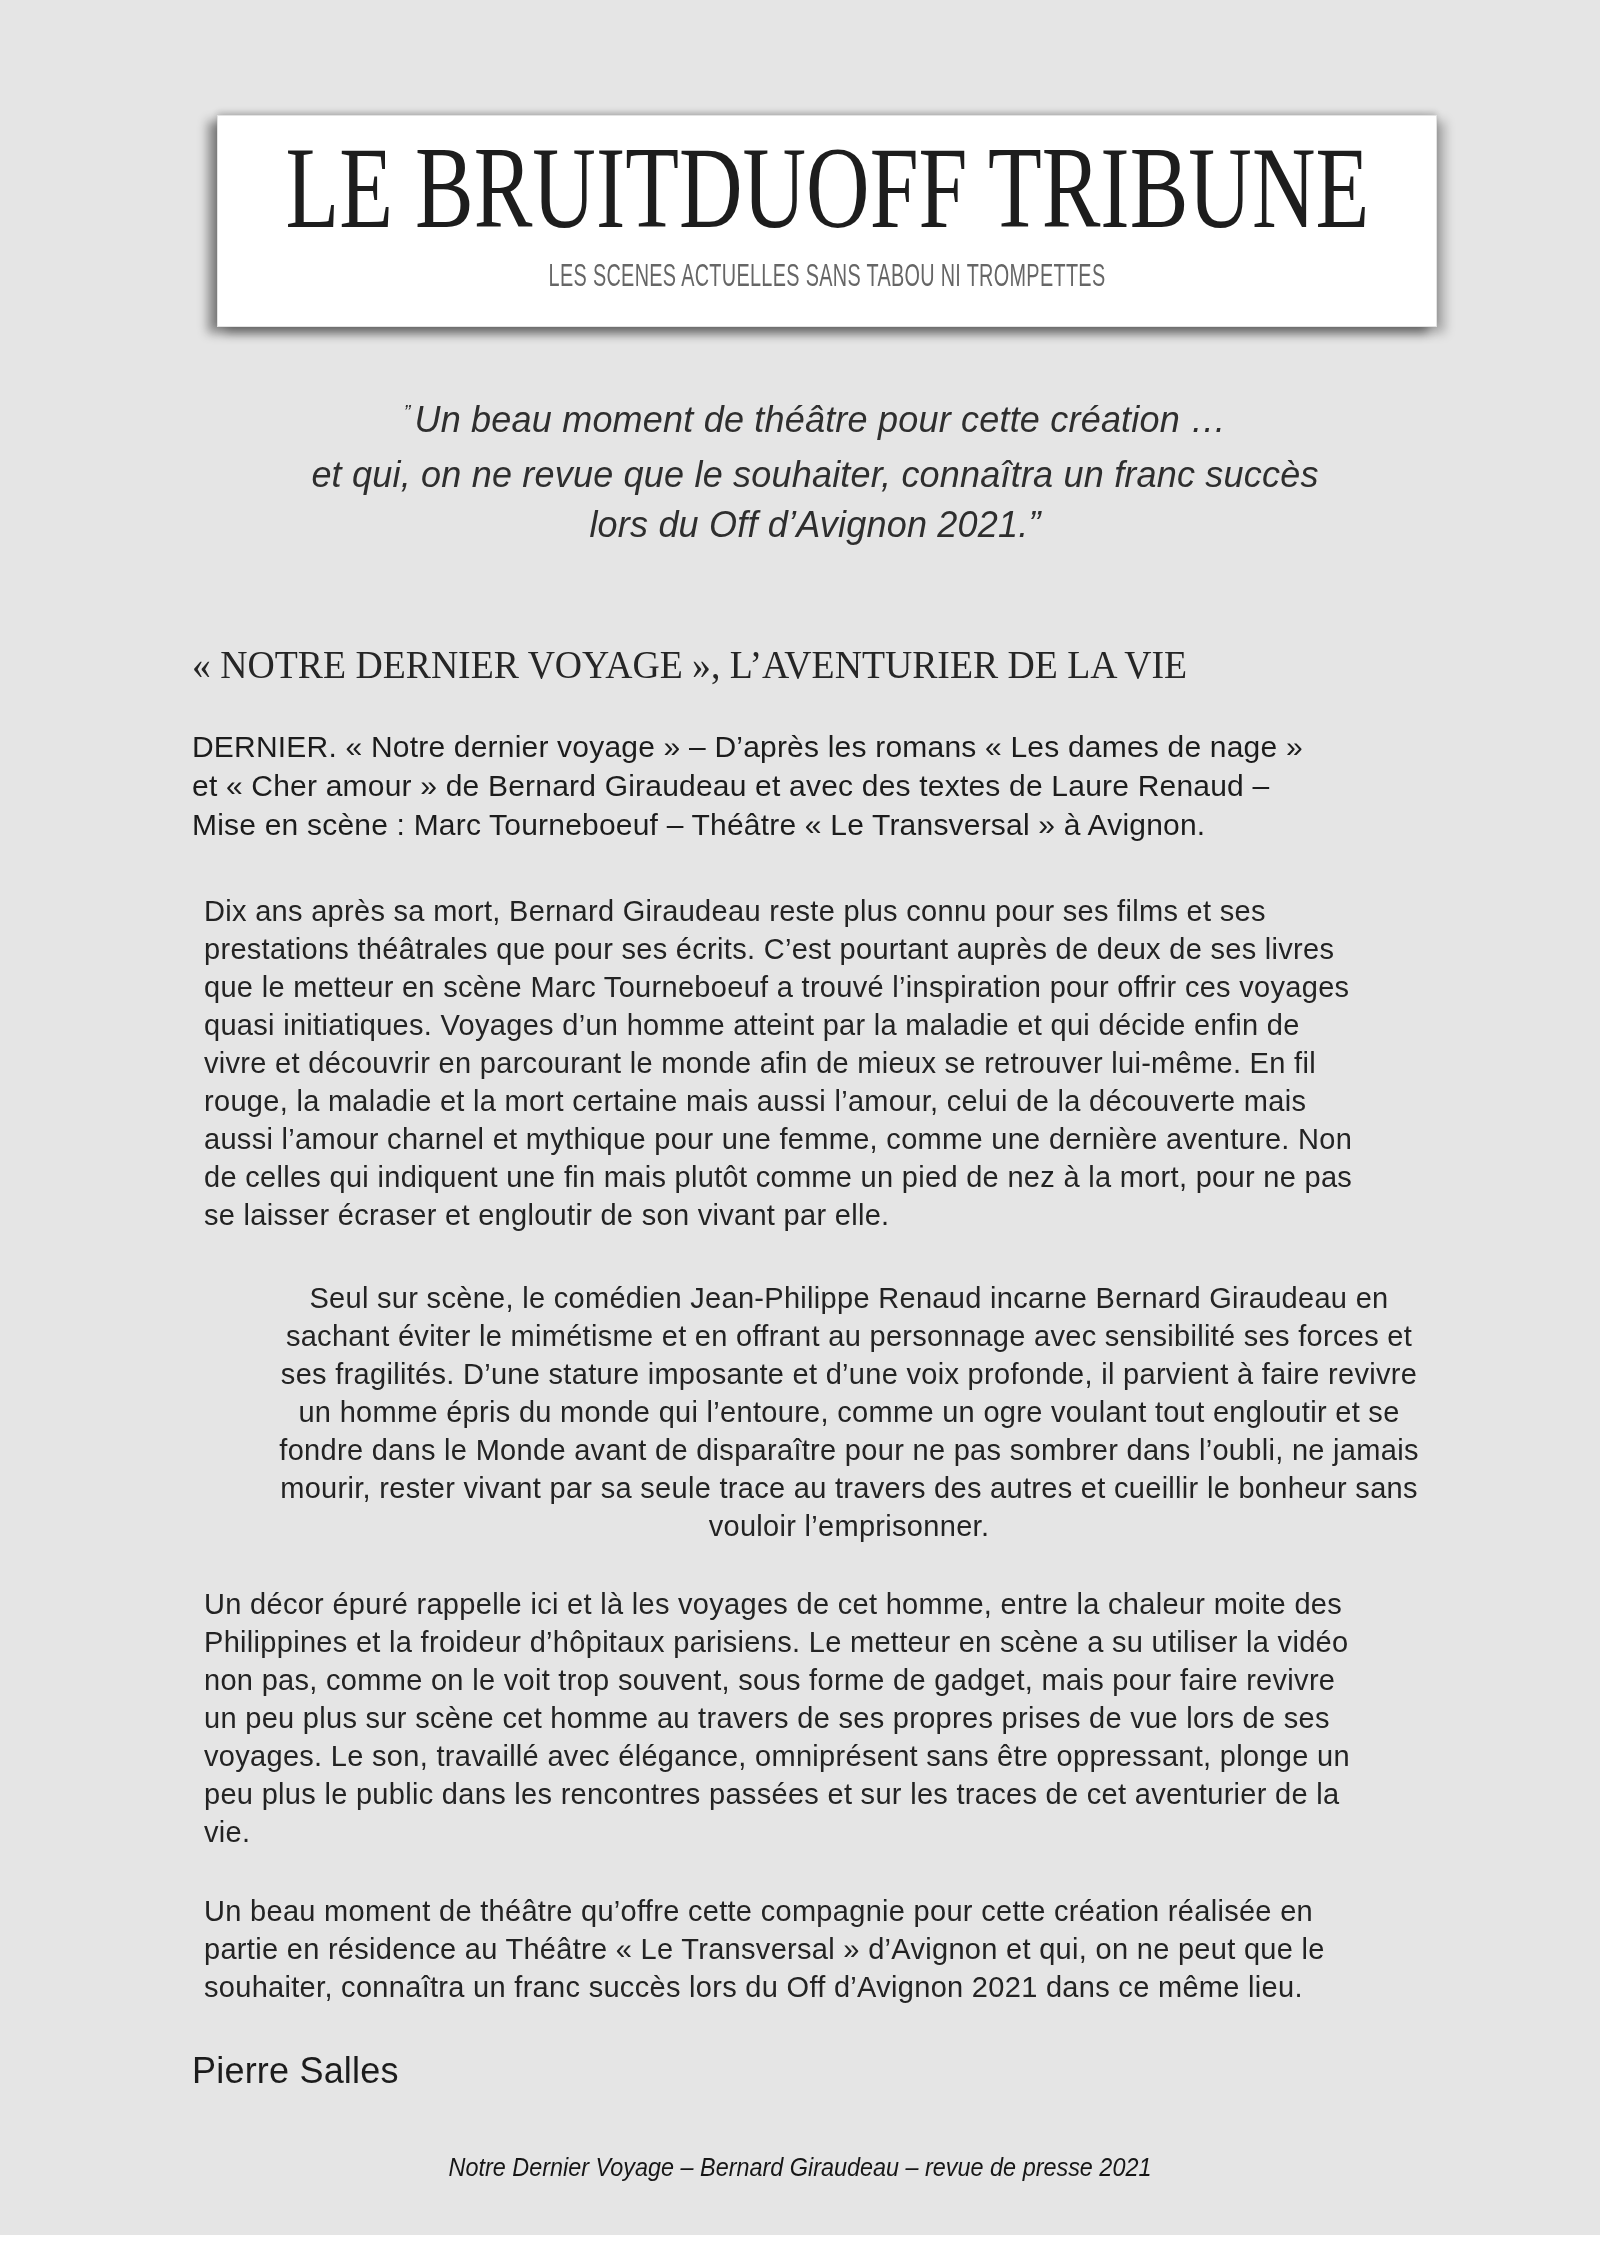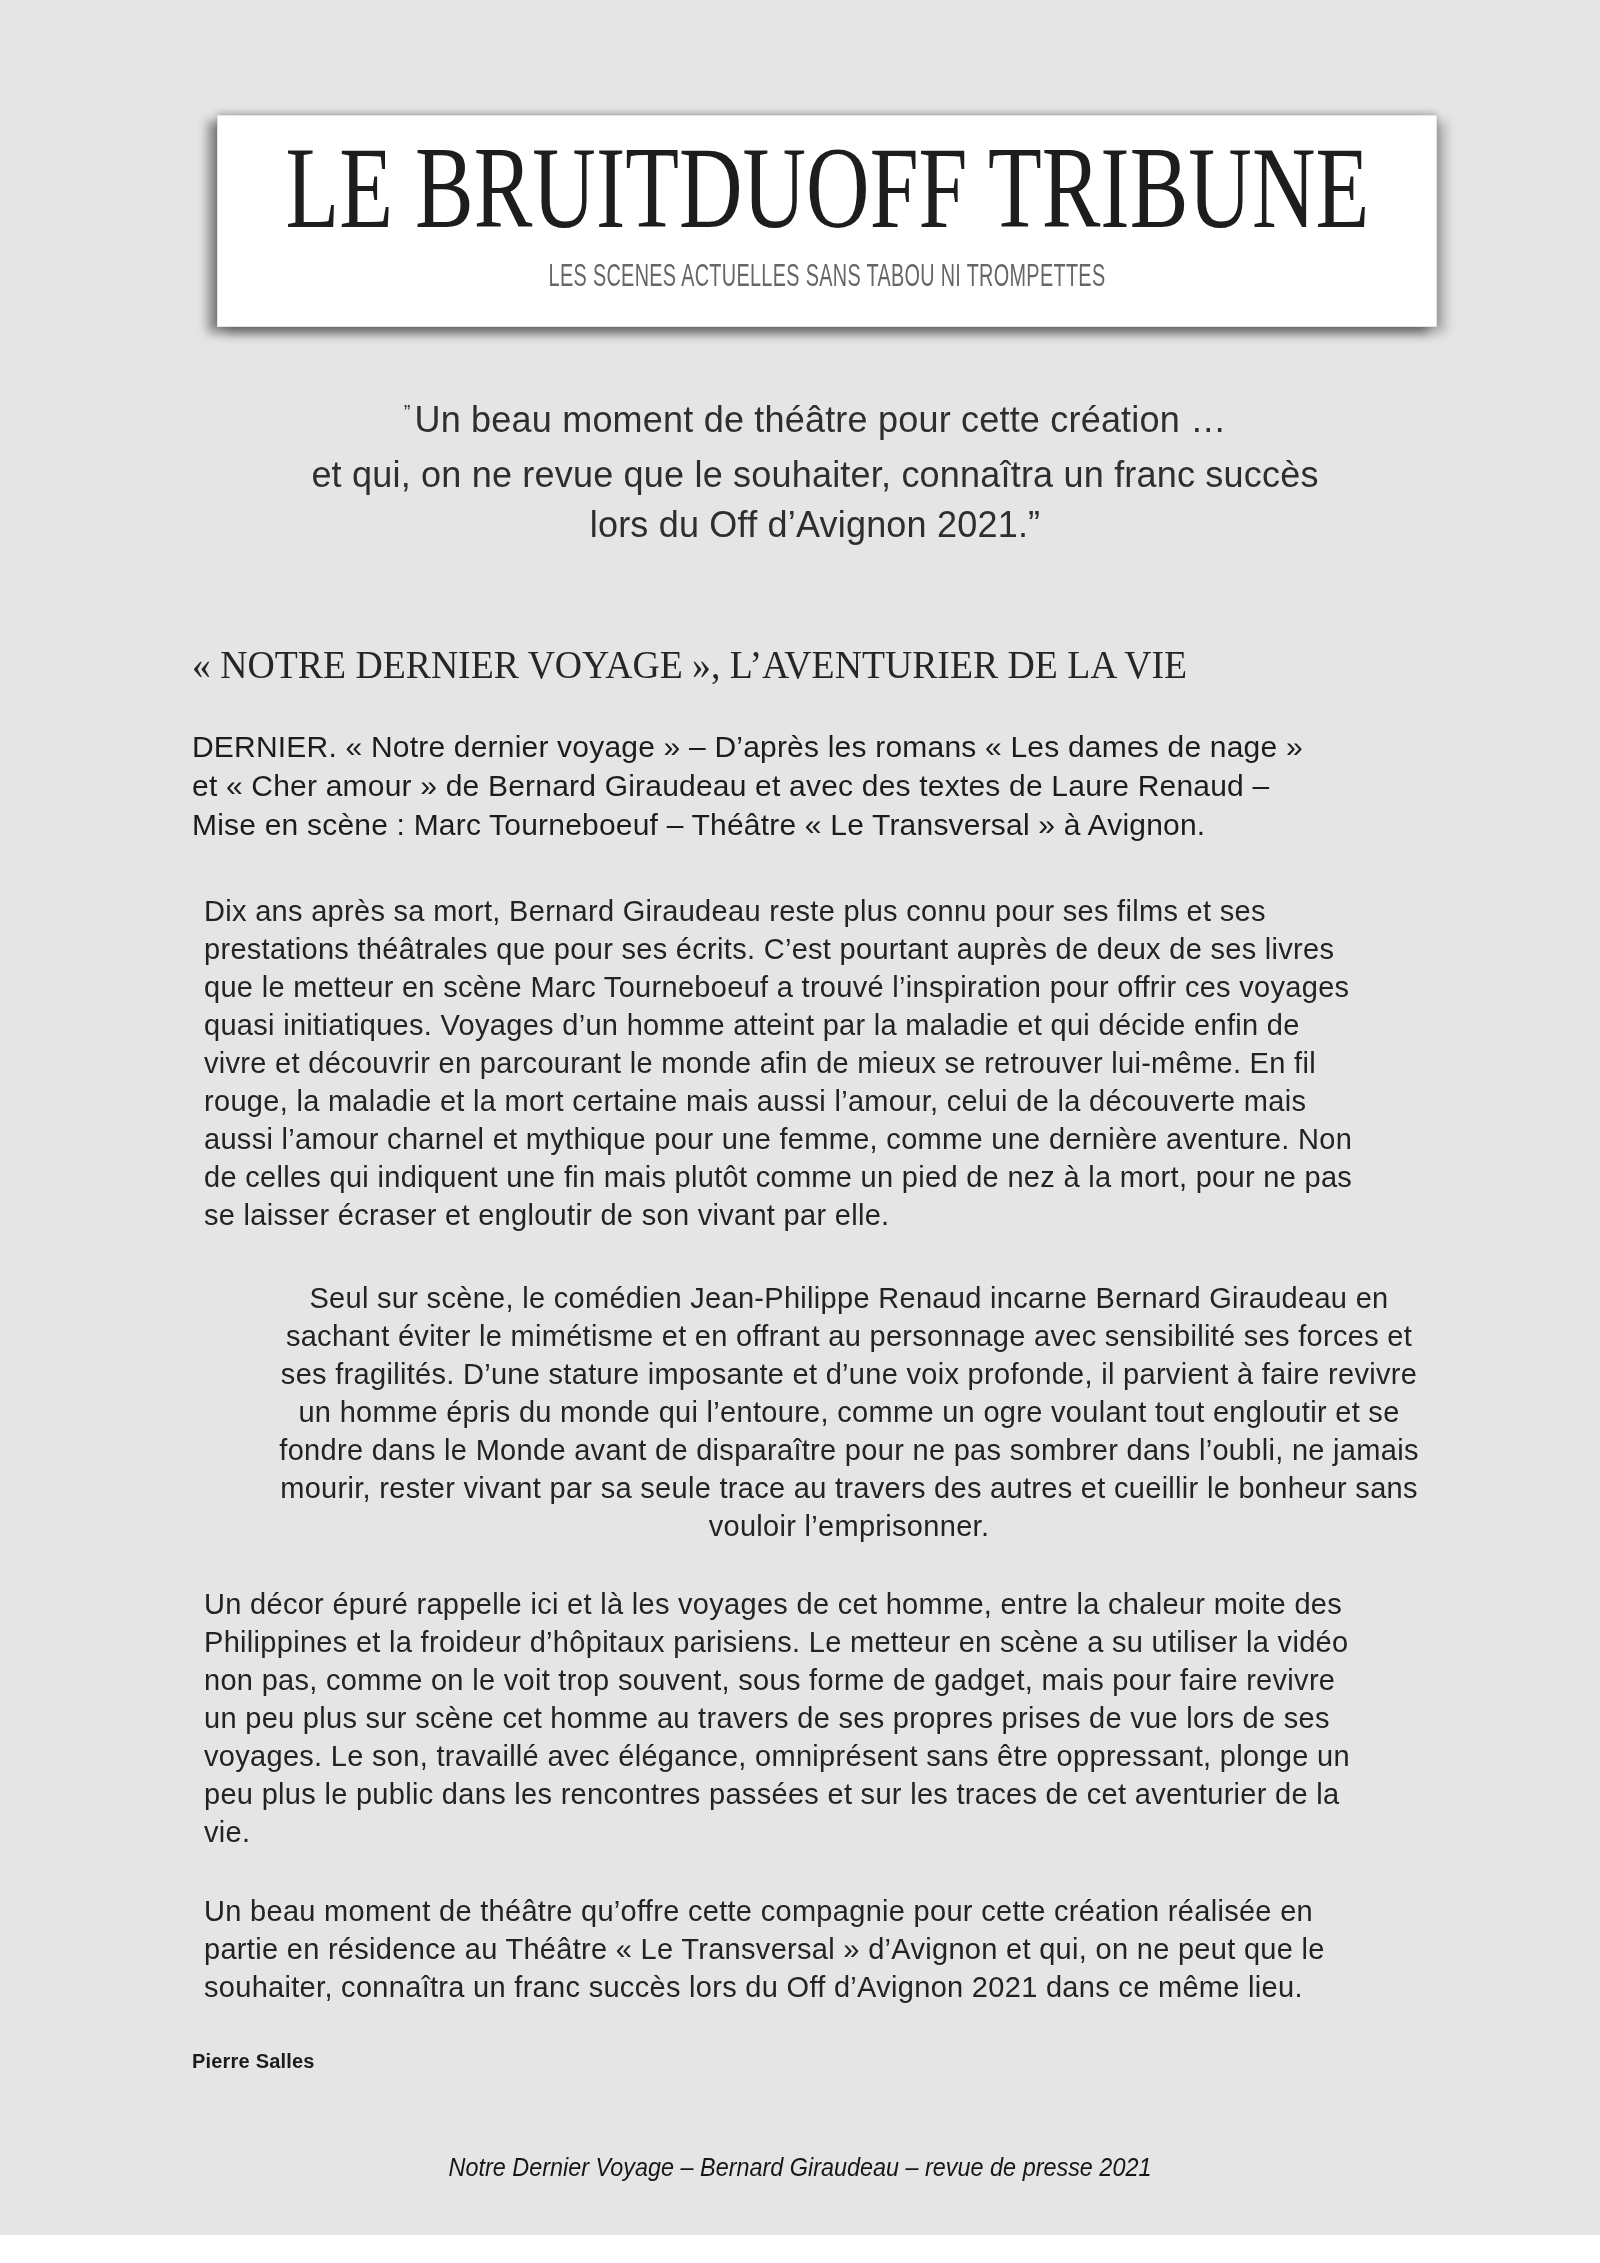--- a/index.html
+++ b/index.html
@@ -50,20 +50,21 @@
     transform: scaleX(0.64);
     transform-origin: center top;
   }
 
   
   .quote {
     position: absolute;
     left: 190px; top: 395px;
     width: 1250px;
     text-align: center;
+    font-style: italic;
     font-size: 36px;
     line-height: 50px;
     color: #2e2e2e;
     letter-spacing: 0.2px;
   }
   .qmark {
     display: inline-block;
     font-size: 20px;
     transform: translateY(-13px);
     margin-right: 4px;
@@ -110,22 +111,22 @@
   }
   .p1 { top: 892px; }
   .p2 { top: 1279px; text-align: center; }
   .p3 { top: 1585px; }
   .p4 { top: 1892px; }
 
   
   .signature {
     position: absolute;
     left: 192px; top: 2050px;
-    font-size: 20px;
-    font-weight: 700;
+    font-size: 36px;
+    font-weight: 400;
     color: #1c1c1c;
     letter-spacing: 0.2px;
   }
 
   
   .footer {
     position: absolute;
     left: 0; top: 2152px;
     width: 1600px;
     text-align: center;

